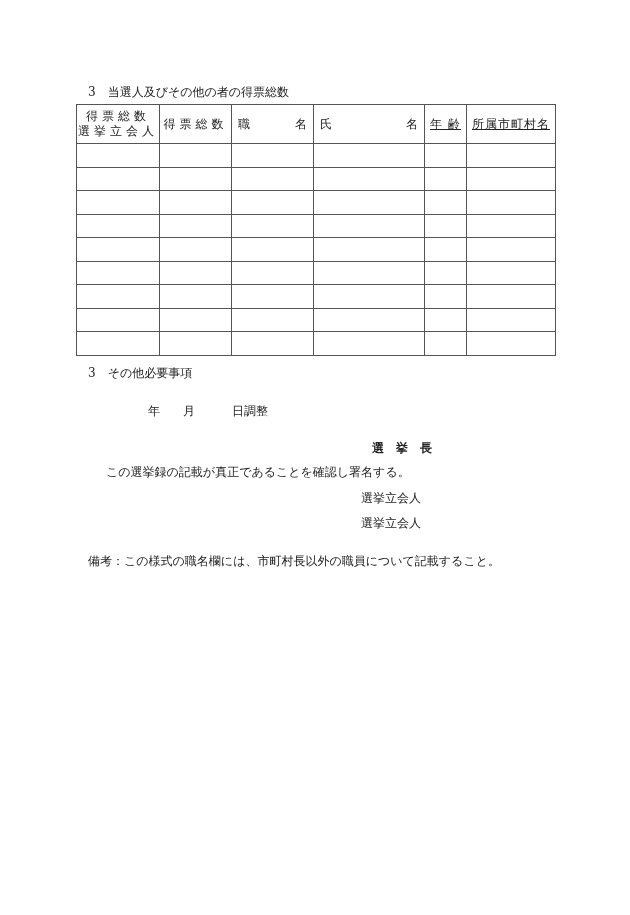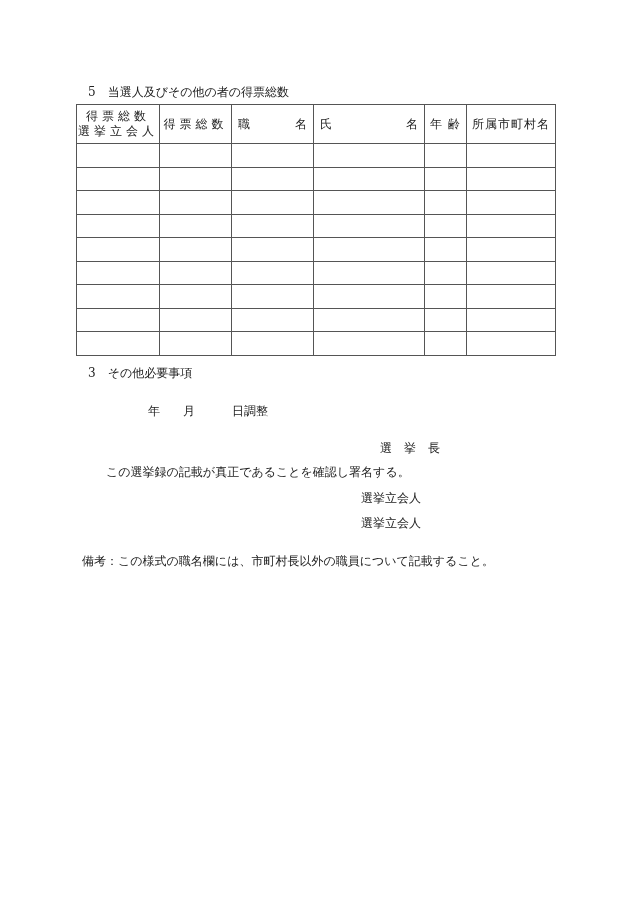--- a/index.html
+++ b/index.html
@@ -5,26 +5,26 @@
   html, body { margin:0; padding:0; background:#ffffff; }
   body { width:630px; height:915px; position:relative; overflow:hidden;
          font-family:"DejaVu Serif","Liberation Serif",serif; color:#222; font-size:12px; }
   .abs { position:absolute; white-space:nowrap; line-height:1; }
   table.rec { position:absolute; left:76px; top:104px; border-collapse:collapse; table-layout:fixed; }
   table.rec td, table.rec th { border:1px solid #555; padding:0; font-weight:normal; font-size:12px; }
   table.rec th { height:38px; vertical-align:middle; }
   table.rec td { height:22.5px; }
   .hdr-center { text-align:center; letter-spacing:4px; line-height:15px; }
   .hdr-split { display:flex; justify-content:space-between; padding:0 6px; }
-  .hdr-plain { letter-spacing:1px; }
+  .hdr-plain { letter-spacing:1px;text-decoration:underline; }
 </style>
 </head>
 <body>
 
-<div class="abs" style="left:88px; top:86px;">5　当選人及びその他の者の得票総数</div>
+<div class="abs" style="left:88px; top:86px;">3　当選人及びその他の者の得票総数</div>
 
 <table class="rec">
   <colgroup>
     <col style="width:83px">
       <col style="width:72px">
       <col style="width:82px">
     <col style="width:111px">
       <col style="width:42px">
       <col style="width:89px">
   </colgroup>
@@ -132,18 +132,18 @@
       </tr>
   </tbody>
 </table>
 
 <div class="abs" style="left:88px; top:367px;">3　その他必要事項</div>
 
 <div class="abs" style="left:148px; top:405px;">年</div>
 <div class="abs" style="left:183px; top:405px;">月</div>
 <div class="abs" style="left:232px; top:405px;">日調整</div>
 
-<div class="abs" style="left:380px; top:442px;">選　挙　長</div>
+<div class="abs" style="left:372px; top:442px;font-weight:bold;">選　挙　長</div>
 <div class="abs" style="left:106px; top:466px;">この選挙録の記載が真正であることを確認し署名する。</div>
 <div class="abs" style="left:361px; top:492px;">選挙立会人</div>
 <div class="abs" style="left:361px; top:517px;">選挙立会人</div>
 
-<div class="abs" style="left:82px; top:555px;">備考：この様式の職名欄には、市町村長以外の職員について記載すること。</div>
+<div class="abs" style="left:88px; top:555px;">備考：この様式の職名欄には、市町村長以外の職員について記載すること。</div>
 
 </body></html>

